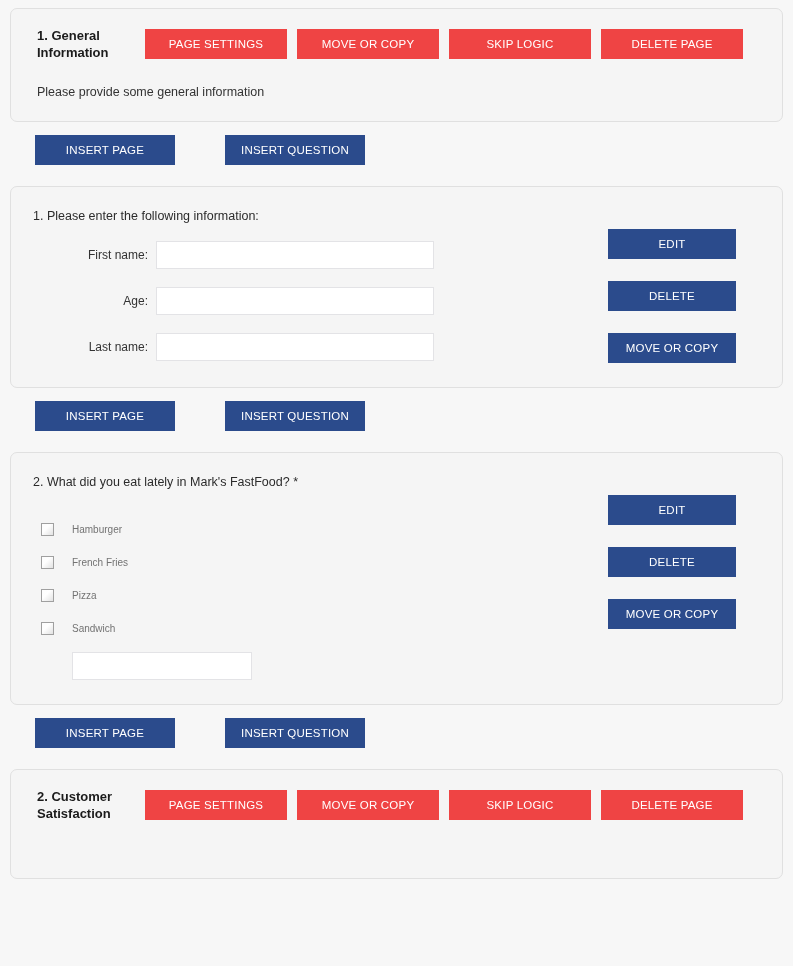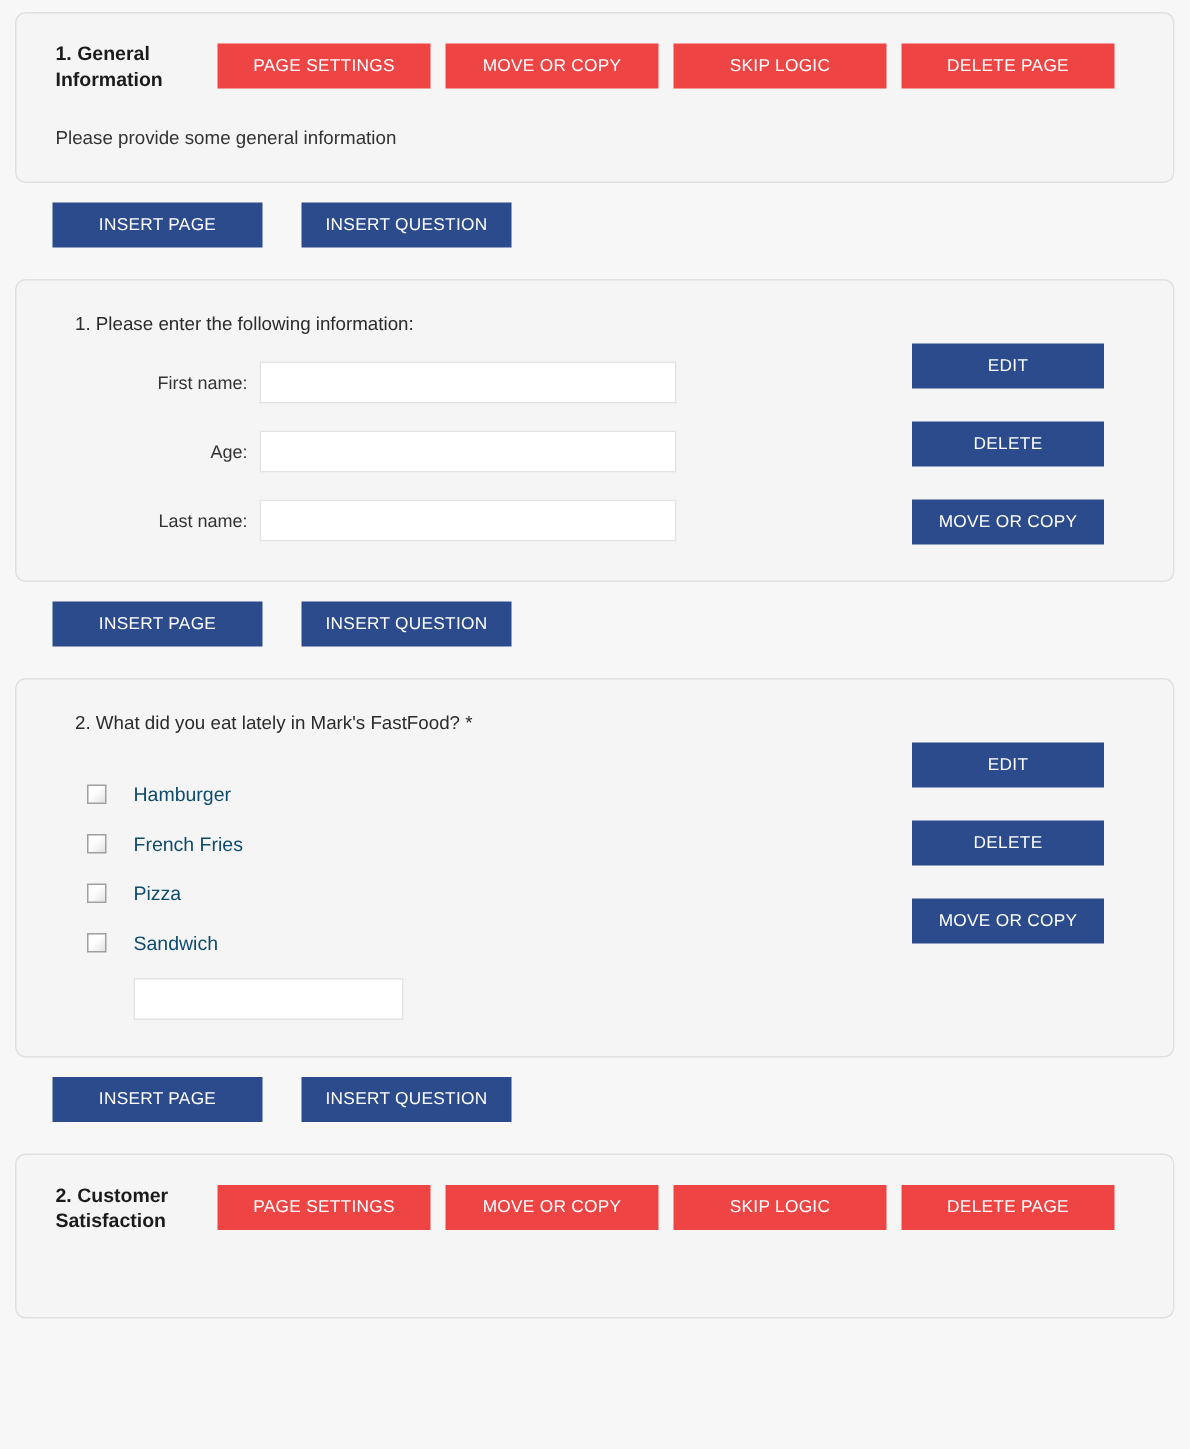--- a/index.html
+++ b/index.html
@@ -77,40 +77,41 @@
     margin-top: 24px;
     padding-left: 12px;
     font-size: 12.5px;
     color: #333333;
   }
 
   
   .insert-row {
     display: flex;
     padding: 13px 0 13px 35px;
+    gap: 24px;
   }
   .btn-blue {
     background: #2b4b8c;
     color: #ffffff;
     border: none;
     font-family: "Liberation Sans", sans-serif;
     font-size: 11.5px;
     letter-spacing: 0.2px;
     height: 30px;
     width: 140px;
     cursor: pointer;
     text-align: center;
     line-height: 30px;
     padding: 0;
   }
   .insert-row .btn-blue + .btn-blue { margin-left: 26px; }
 
   
   .question-panel {
-    padding: 22px 14px 24px 27px;
+    padding: 22px 14px 24px 10px;
     display: flex;
   }
   .q-body {
     flex: 1 1 auto;
     min-width: 0;
   }
   .q-title {
     font-size: 12.5px;
     color: #2b2b2b;
     padding-left: 12px;
@@ -176,22 +177,22 @@
     flex: 0 0 13px;
     display: inline-block;
     cursor: pointer;
     padding: 0;
     margin: 0;
     appearance: none;
     -webkit-appearance: none;
   }
   .option-label {
     margin-left: 18px;
-    font-size: 13px;
-    color: #0c4a6e;
+    font-size: 10px;
+    color: #737373;
   }
   .other-input-wrap {
     padding-left: 31px;
     margin-top: 7px;
   }
   .other-input {
     width: 180px;
     height: 28px;
     background: #ffffff;
     border: 1px solid #e3e3e6;

